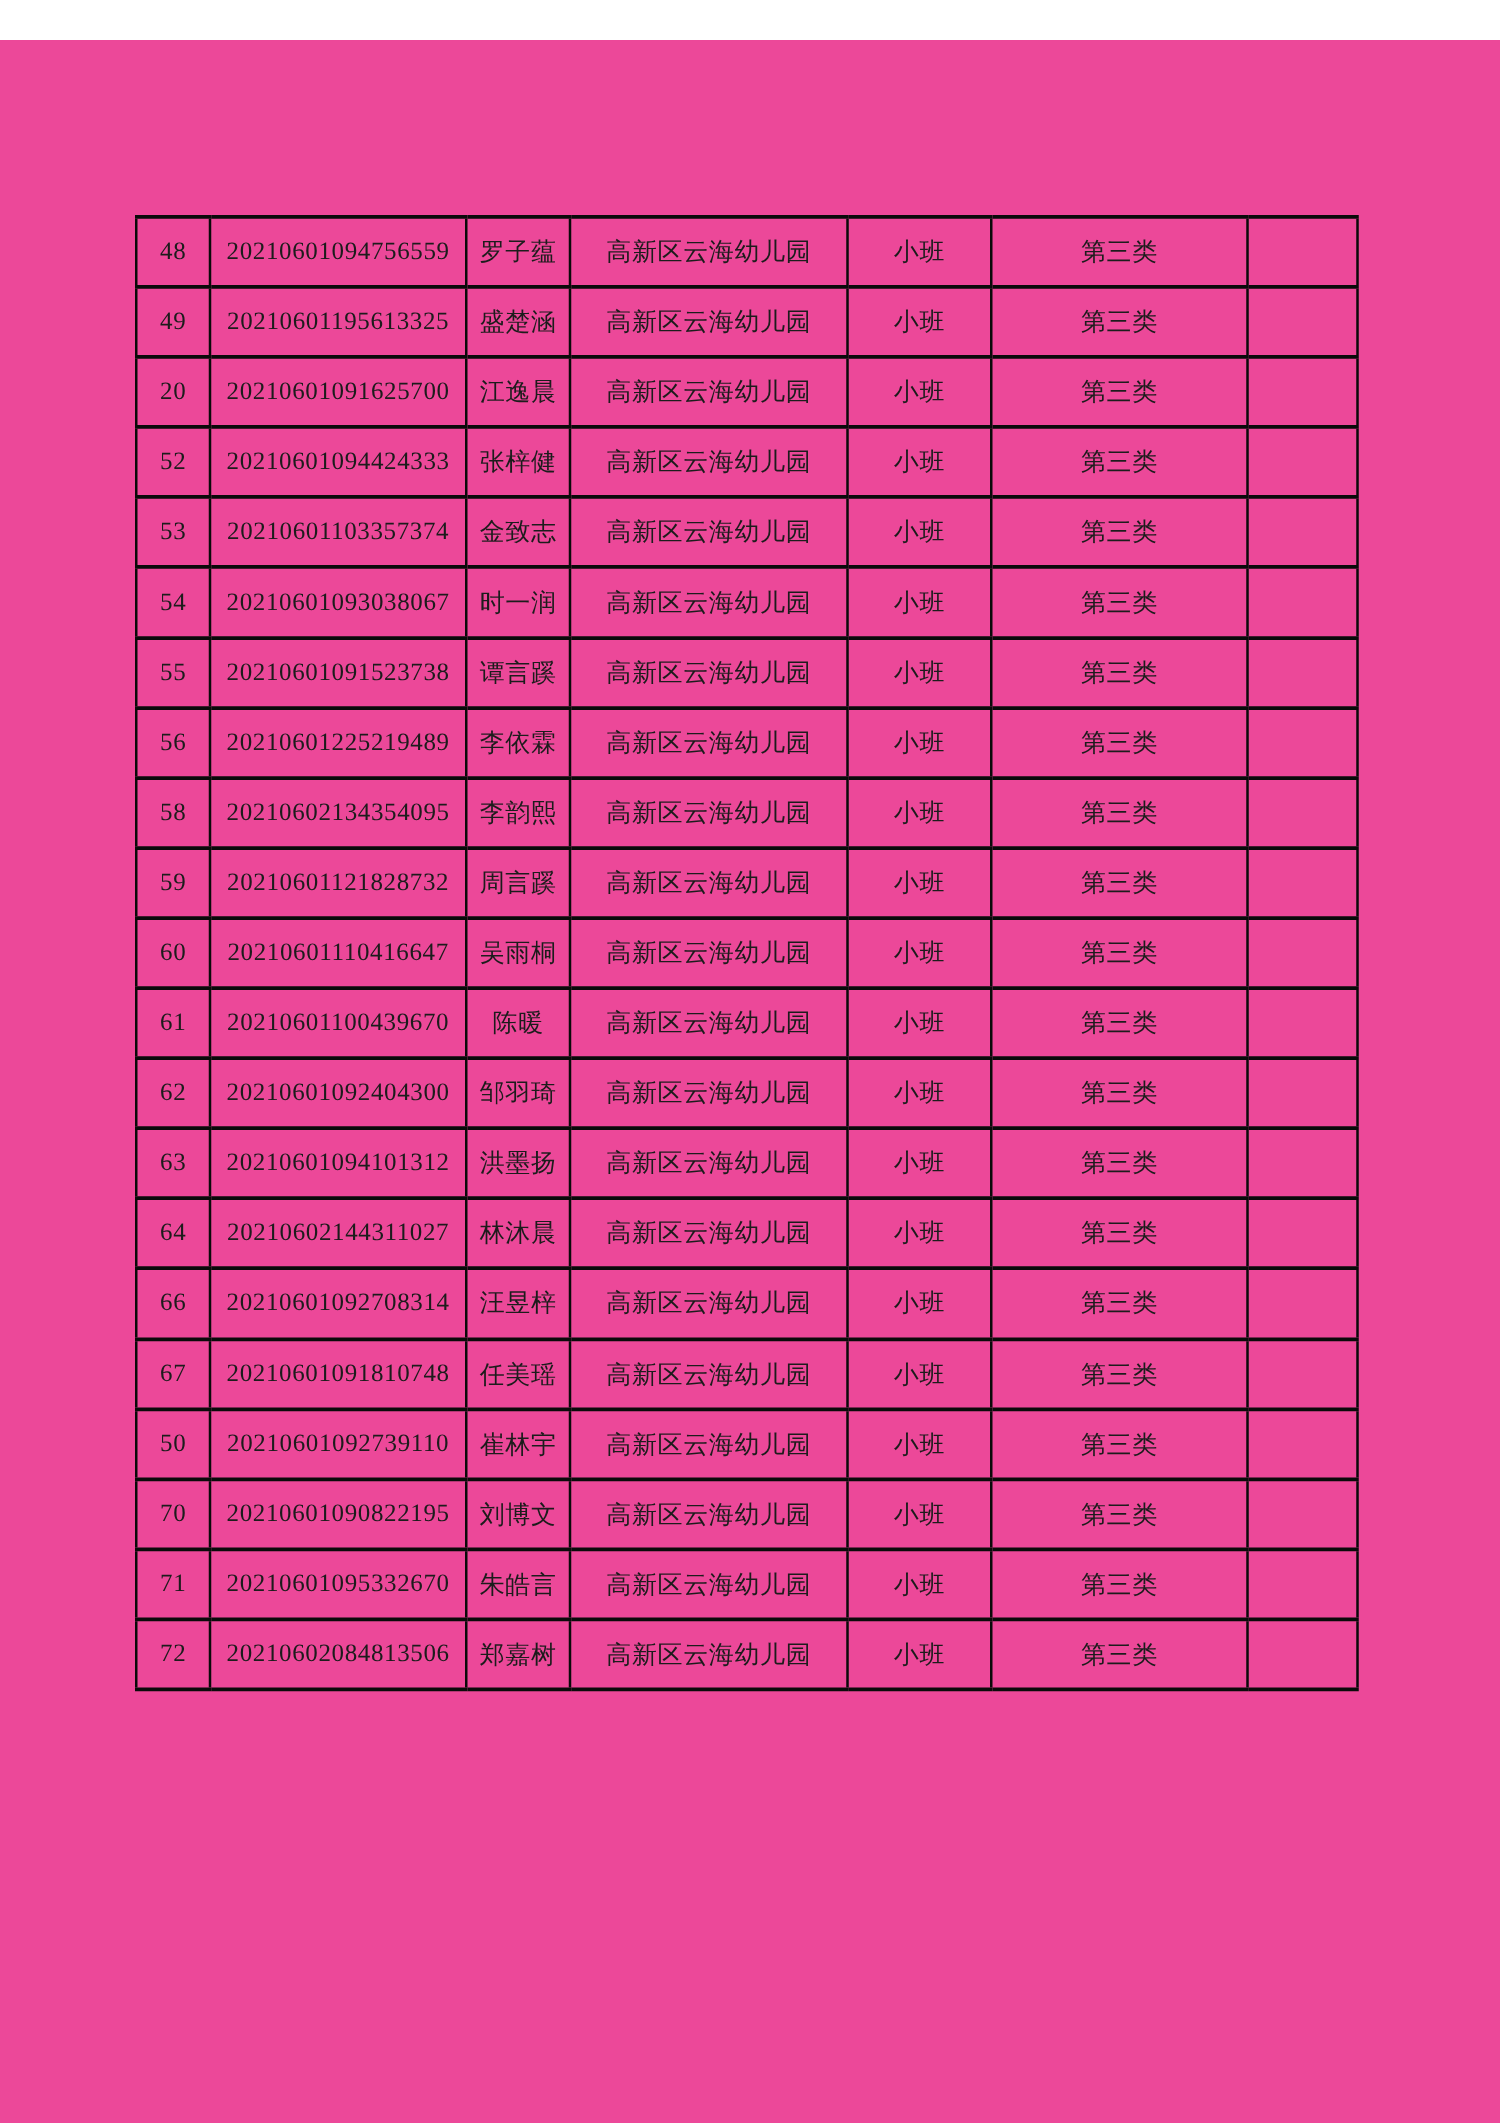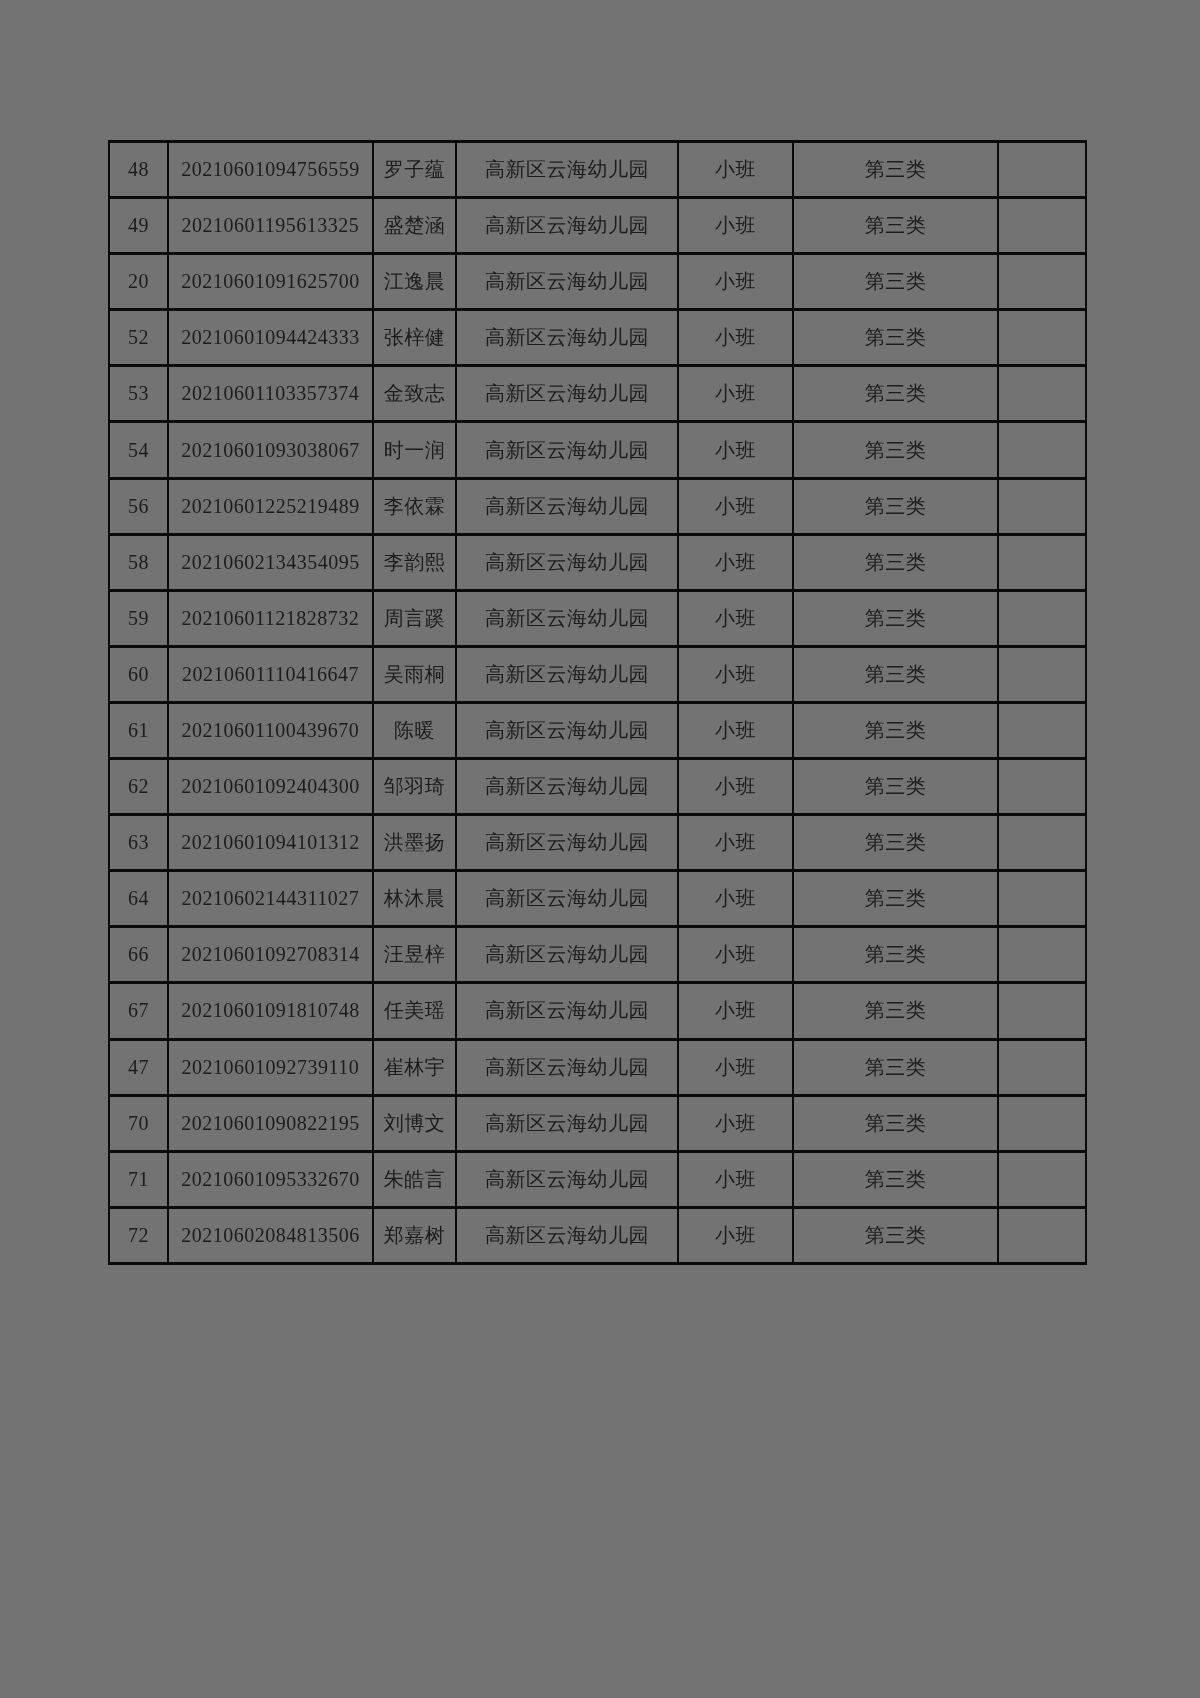--- a/index.html
+++ b/index.html
@@ -9,21 +9,22 @@
   body {
     width: 1200px;
     height: 1698px;
     background: #ffffff;
     position: relative;
     font-family: "Liberation Serif", "DejaVu Serif", serif;
   }
   .page {
     position: absolute;
     inset: 0;
-    background: #737373;
+    background: #ec4899;
+    margin-top: 32px;
   }
   table.doc-table {
     position: absolute;
     left: 108px;
     top: 140px;
     width: 977px;
     border-collapse: collapse;
     table-layout: fixed;
   }
   table.doc-table tr {
@@ -112,20 +113,29 @@
         <tr>
     <td class="cell-num">54</td>
     <td class="cell-id">20210601093038067</td>
     <td class="cell-name">时一润</td>
     <td class="cell-school">高新区云海幼儿园</td>
     <td class="cell-grade">小班</td>
     <td class="cell-category">第三类</td>
     <td class="cell-note"></td>
   </tr>
         <tr>
+    <td class="cell-num">55</td>
+    <td class="cell-id">20210601091523738</td>
+    <td class="cell-name">谭言蹊</td>
+    <td class="cell-school">高新区云海幼儿园</td>
+    <td class="cell-grade">小班</td>
+    <td class="cell-category">第三类</td>
+    <td class="cell-note"></td>
+  </tr>
+        <tr>
     <td class="cell-num">56</td>
     <td class="cell-id">20210601225219489</td>
     <td class="cell-name">李依霖</td>
     <td class="cell-school">高新区云海幼儿园</td>
     <td class="cell-grade">小班</td>
     <td class="cell-category">第三类</td>
     <td class="cell-note"></td>
   </tr>
         <tr>
     <td class="cell-num">58</td>
@@ -202,21 +212,21 @@
         <tr>
     <td class="cell-num">67</td>
     <td class="cell-id">20210601091810748</td>
     <td class="cell-name">任美瑶</td>
     <td class="cell-school">高新区云海幼儿园</td>
     <td class="cell-grade">小班</td>
     <td class="cell-category">第三类</td>
     <td class="cell-note"></td>
   </tr>
         <tr>
-    <td class="cell-num">47</td>
+    <td class="cell-num">50</td>
     <td class="cell-id">20210601092739110</td>
     <td class="cell-name">崔林宇</td>
     <td class="cell-school">高新区云海幼儿园</td>
     <td class="cell-grade">小班</td>
     <td class="cell-category">第三类</td>
     <td class="cell-note"></td>
   </tr>
         <tr>
     <td class="cell-num">70</td>
     <td class="cell-id">20210601090822195</td>

